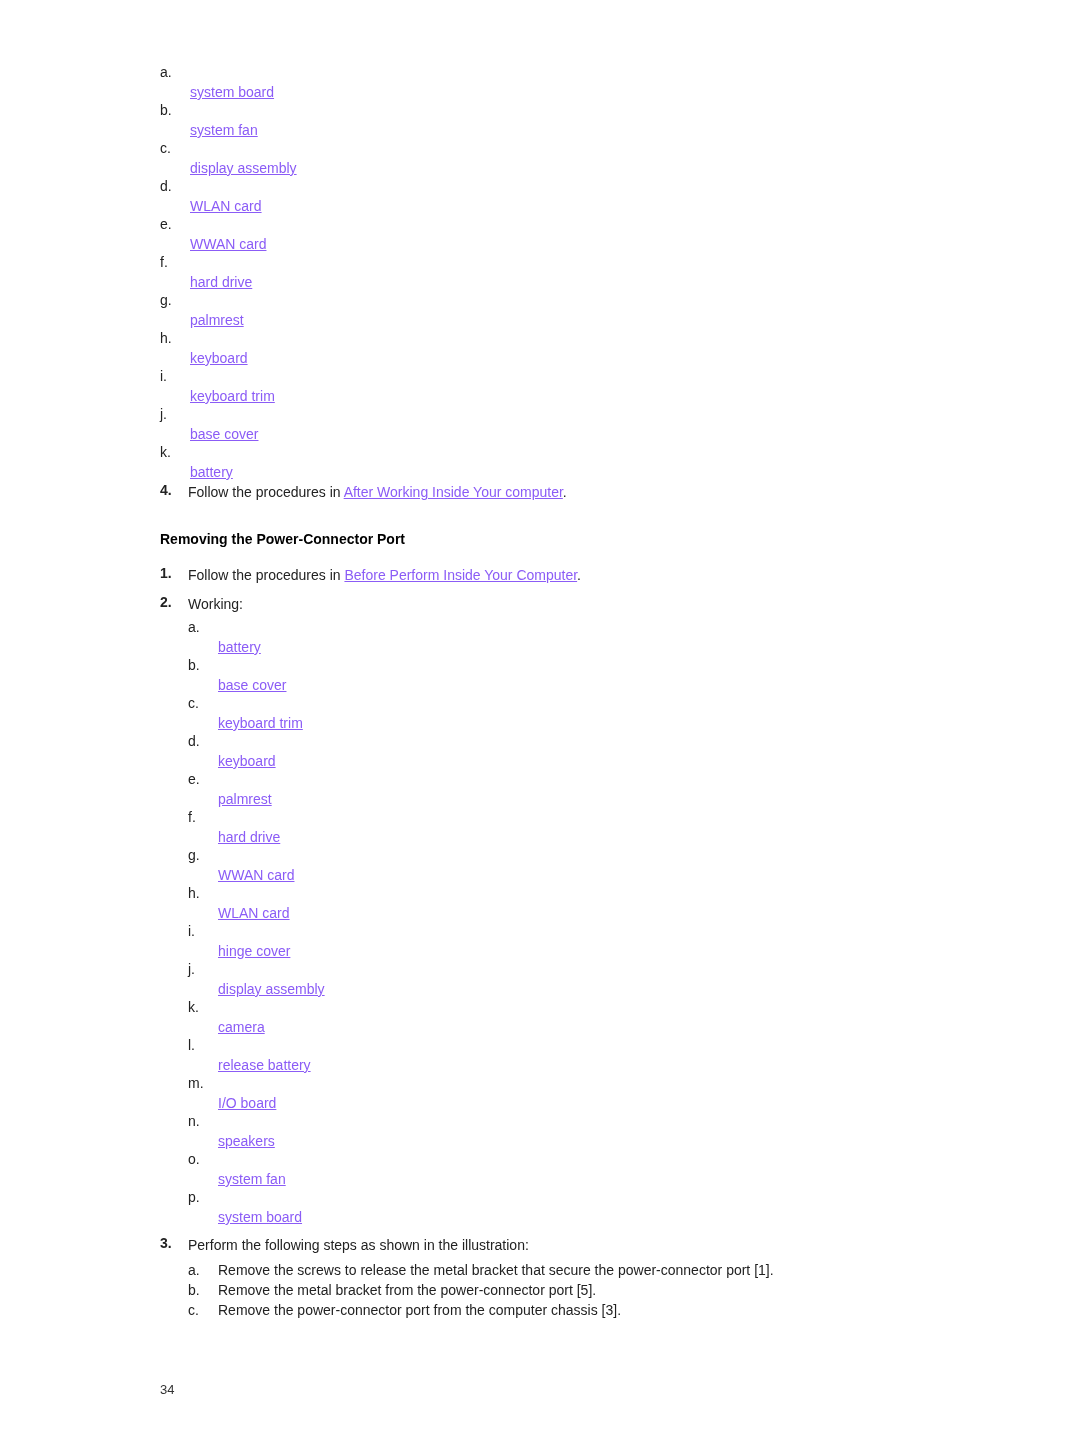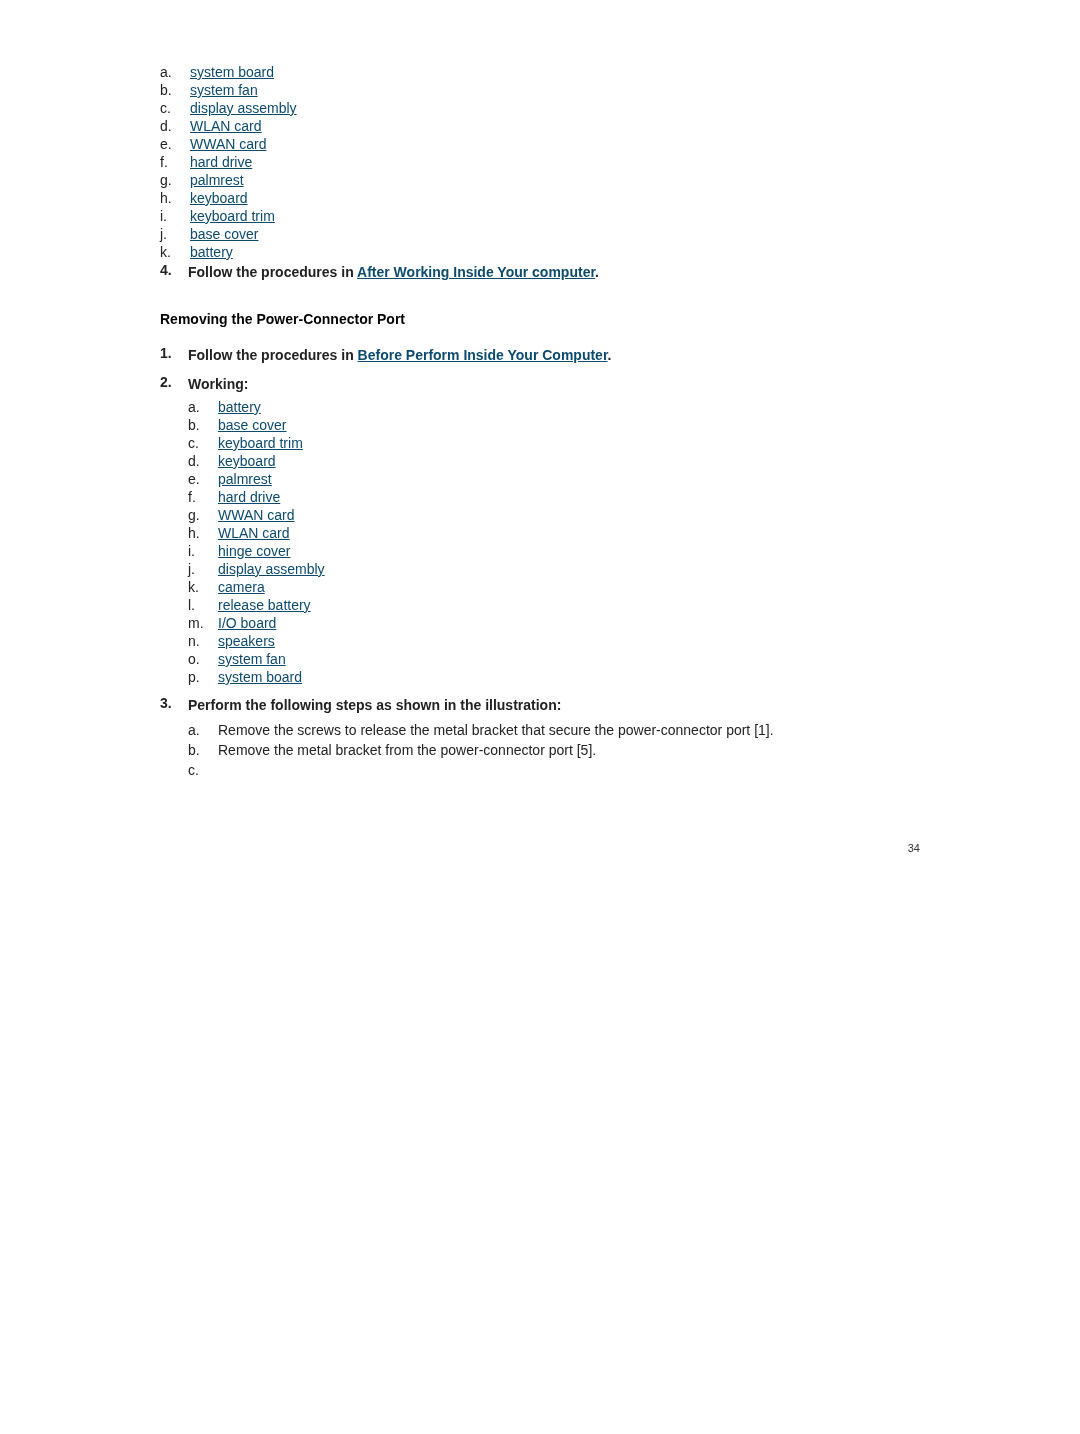--- a/index.html
+++ b/index.html
@@ -59,34 +59,34 @@
       margin-bottom: 2px;
     }
 
     .alpha-label {
       min-width: 30px;
       flex-shrink: 0;
       color: #222;
     }
 
     a {
-      color: #0c4a6e;
+      color: #8b5cf6;
       text-decoration: underline;
+      margin-top: 20px;
     }
 
     h2.section-title {
       font-size: 14px;
       font-weight: bold;
       margin: 28px 0 18px 0;
       color: #000;
     }
 
     .step-text {
       line-height: 1.5;
-      font-weight: bold;
     }
 
     .substep-list {
       list-style: none;
       padding-left: 0;
       margin-top: 6px;
     }
 
     .substep-list li {
       display: flex;
@@ -94,23 +94,22 @@
       margin-bottom: 4px;
     }
 
     .substep-label {
       min-width: 30px;
       flex-shrink: 0;
     }
 
     .page-number {
       margin-top: 60px;
-      font-size: 11px;
+      font-size: 13px;
       color: #333;
-      text-align: right;
     }
   </style>
 </head>
 <body>
 
 <div class="page-content">
 
   <div class="list-section">
     <ol class="alpha-list">
     <li>
@@ -260,20 +259,21 @@
         <li>
               <span class="substep-label">a.</span>
               <span>Remove the screws to release the metal bracket that secure the power-connector port [1].</span>
             </li>
             <li>
               <span class="substep-label">b.</span>
               <span>Remove the metal bracket from the power-connector port [5].</span>
             </li>
             <li>
               <span class="substep-label">c.</span>
+              <span>Remove the power-connector port from the computer chassis [3].</span>
             </li>
           </ul>
       </span>
     </li>
 
   </ol>
 
   <div class="page-number">34</div>
 </div>
 

